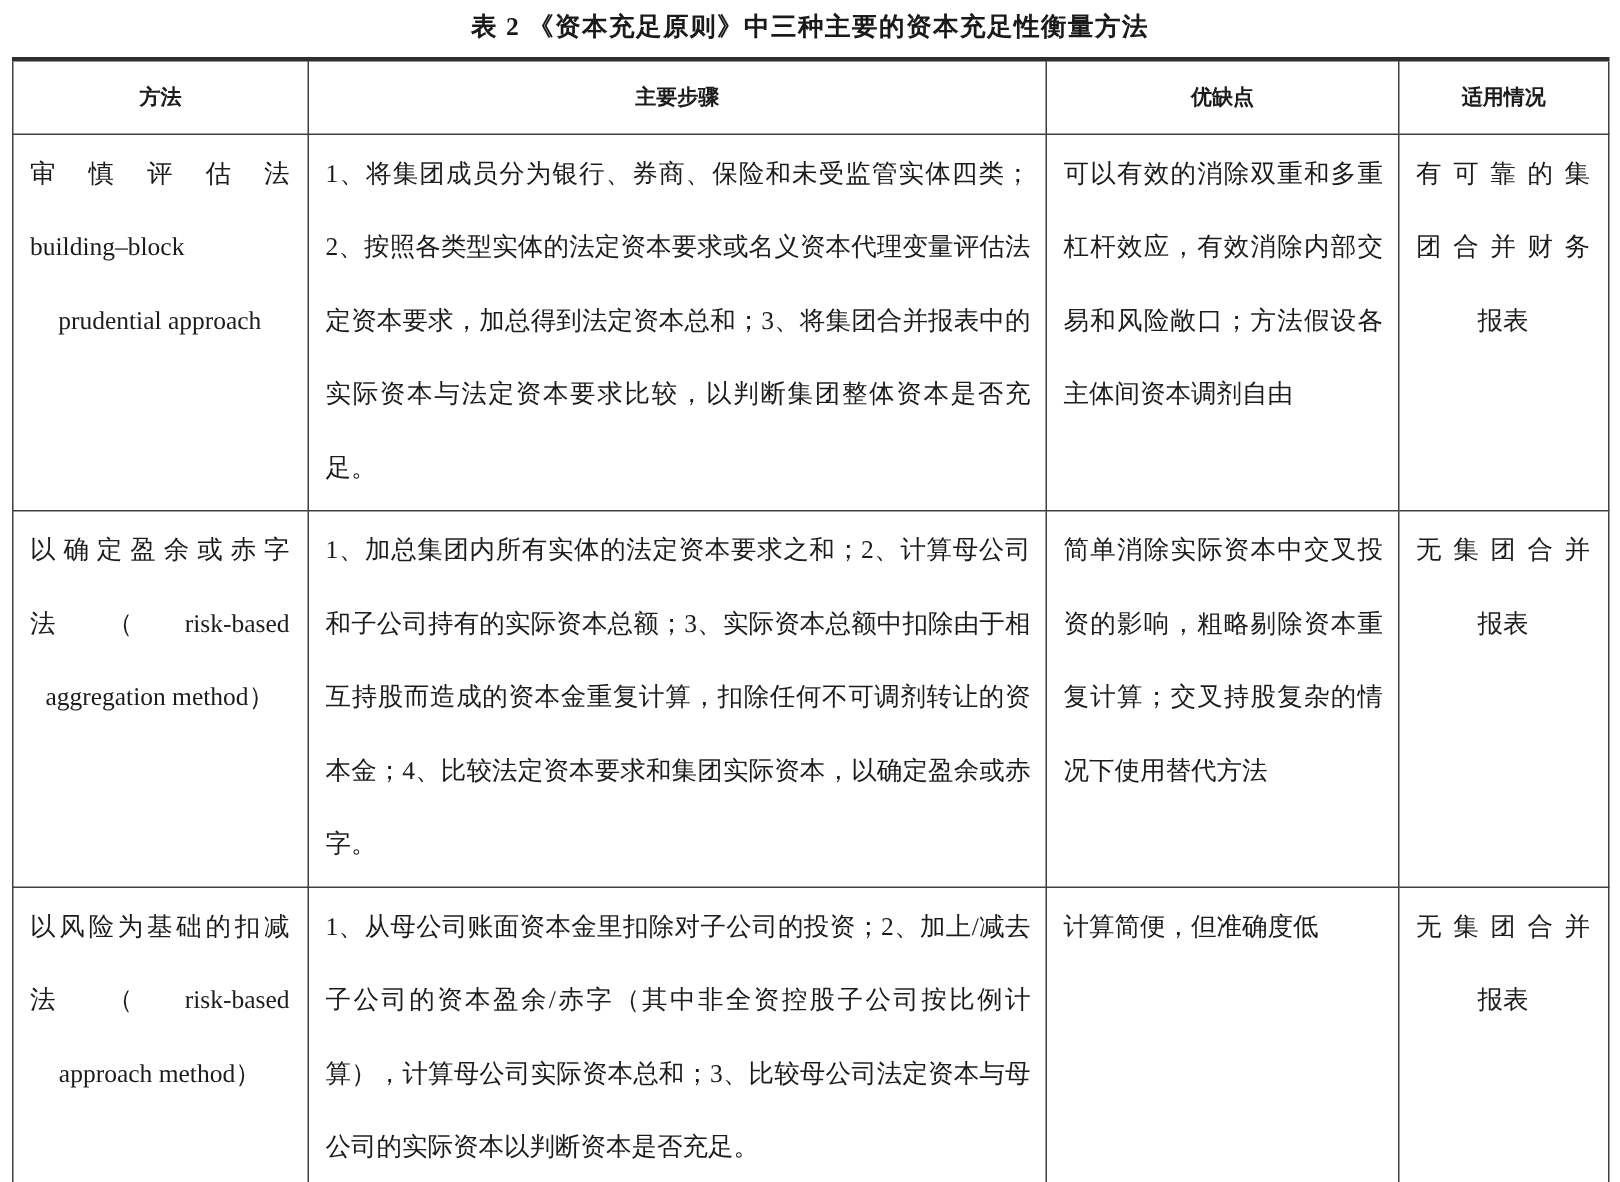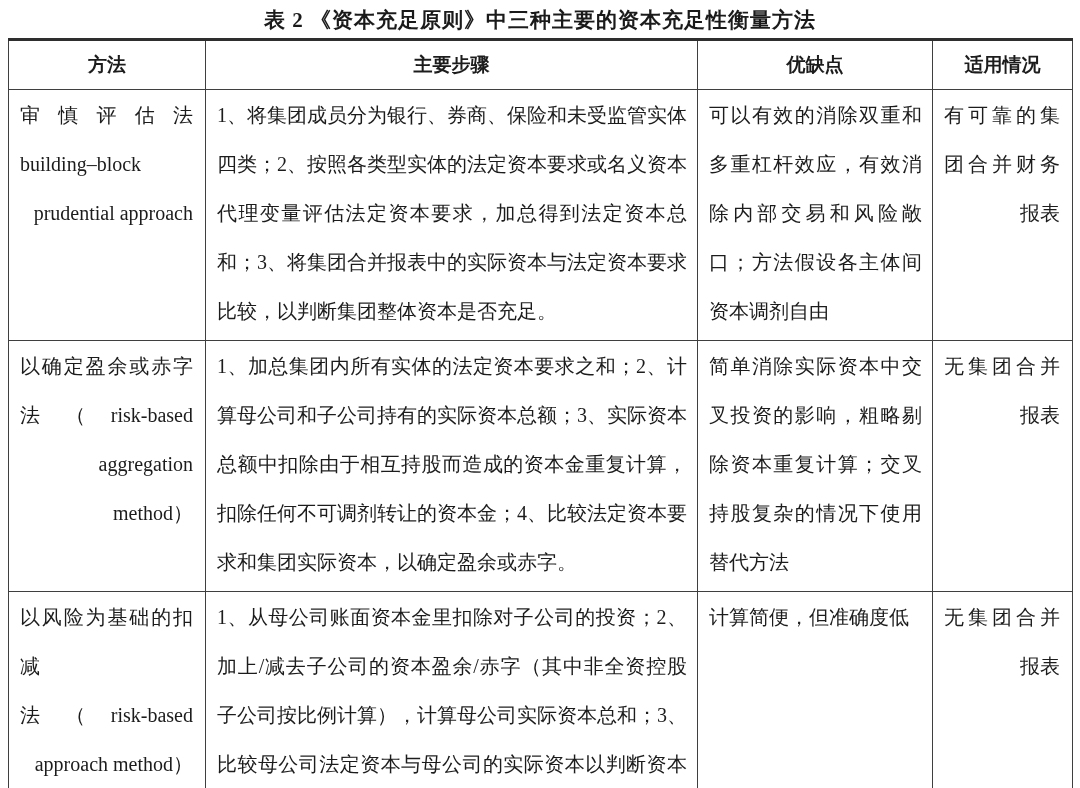--- a/index.html
+++ b/index.html
@@ -16,58 +16,58 @@
   .page {
     width: 1080px;
     height: 788px;
     position: relative;
   }
   .table-title {
     width: 1080px;
     padding-top: 6px;
     height: 38px;
     text-align: center;
-    font-size: 21px;
+    font-size: 17px;
     font-weight: bold;
     letter-spacing: 1px;
     color: #1a1a1a;
   }
   table.doc-table {
     border-collapse: collapse;
     table-layout: fixed;
     width: 1064px;
     margin-left: 8px;
     border-top: 3px solid #2e2e2e;
     border-bottom: 3px solid #2e2e2e;
   }
   col.c-method { width: 197px; }
   col.c-steps  { width: 492px; }
   col.c-pros   { width: 235px; }
   col.c-apply  { width: 140px; }
   th, td {
     border: 1.5px solid #3f3f3f;
   }
   th {
-    font-size: 19px;
+    font-size: 14px;
     font-weight: bold;
     height: 50px;
     text-align: center;
     vertical-align: middle;
     padding: 0 4px;
   }
   td {
-    font-size: 20px;
+    font-size: 17px;
     line-height: 49px;
     vertical-align: top;
     padding: 1px 10px 4px 11px;
     text-align: justify;
     text-justify: inter-ideograph;
   }
   td.lines-cell { padding-right: 12px; }
-  .cell-line { text-align: right; }
+  .cell-line { text-align: center; }
   .cell-line:not(:last-child) {
     text-align: justify;
     text-align-last: justify;
   }
   .seg-bold { font-weight: normal; }
 </style>
 </head>
 <body>
 
 <div class="page">

